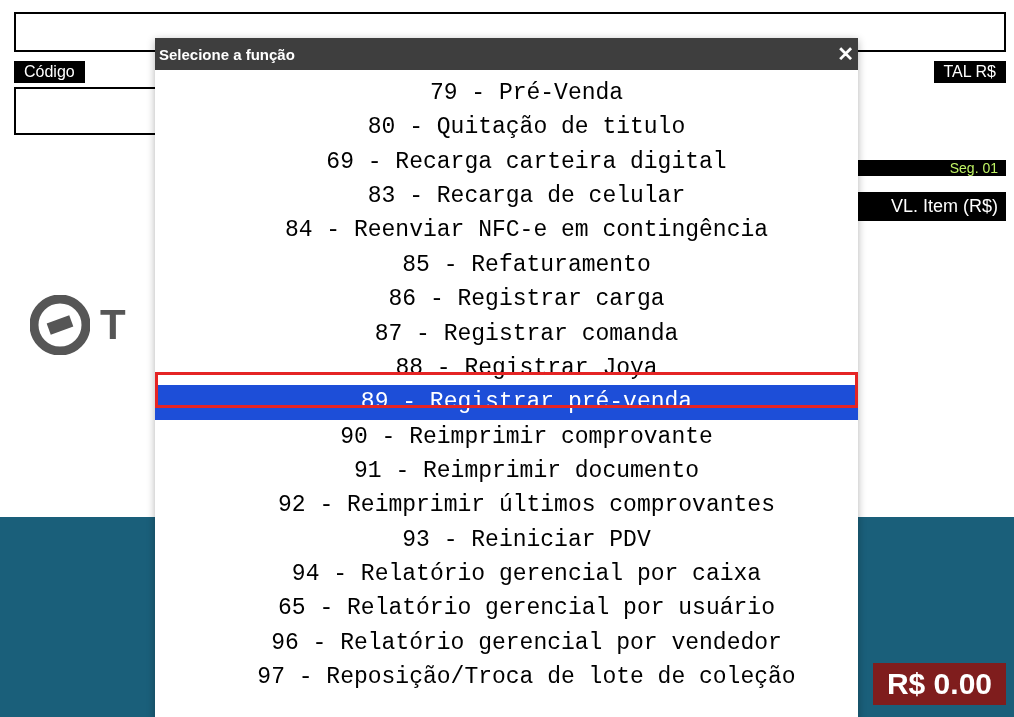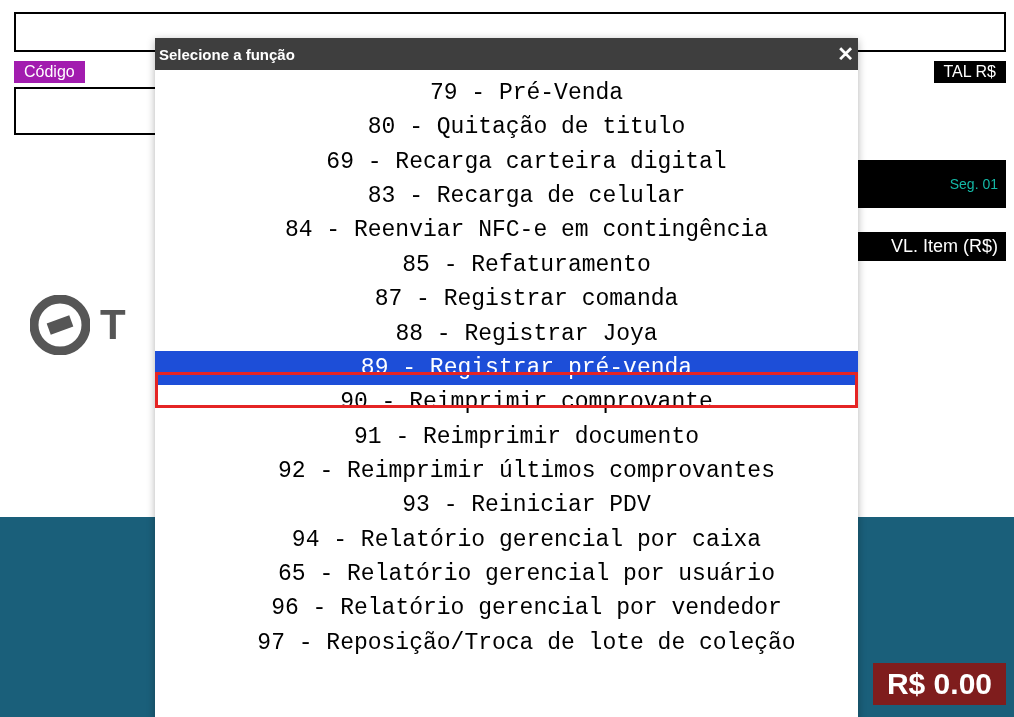--- a/index.html
+++ b/index.html
@@ -25,21 +25,21 @@
       background: #fff;
     }
     .header-labels {
       position: absolute;
       top: 61px;
       left: 14px;
       right: 8px;
       display: flex;
     }
     .label-codigo {
-      background: #a21caf;
+      background: #000000;
       color: #fff;
       padding: 2px 10px;
       font-size: 16px;
     }
     .label-total {
       background: #000;
       color: #fff;
       padding: 2px 10px;
       font-size: 16px;
       margin-left: auto;
@@ -54,25 +54,25 @@
       background: #fff;
     }
     .right-panel {
       position: absolute;
       top: 160px;
       right: 8px;
       width: 150px;
     }
     .seg-label {
       background: #000;
-      color: #14b8a6;
+      color: #bef264;
       text-align: right;
-      padding: 16px 8px;
+      padding: 0 8px;
       font-size: 14px;
-      margin-bottom: 24px;
+      margin-bottom: 16px;
     }
     .vl-item-label {
       background: #000;
       color: #fff;
       text-align: right;
       padding: 4px 8px;
       font-size: 18px;
     }
     .logo {
       position: absolute;
@@ -192,20 +192,21 @@
     <span>Selecione a função</span>
     <span class="close-x">✕</span>
   </div>
   <div class="function-list" id="function-list">
       <div class="function-item">79 - Pré-Venda</div>
       <div class="function-item">80 - Quitação de titulo</div>
       <div class="function-item">69 - Recarga carteira digital</div>
       <div class="function-item">83 - Recarga de celular</div>
       <div class="function-item">84 - Reenviar NFC-e em contingência</div>
       <div class="function-item">85 - Refaturamento</div>
+      <div class="function-item">86 - Registrar carga</div>
       <div class="function-item">87 - Registrar comanda</div>
       <div class="function-item">88 - Registrar Joya</div>
       <div class="function-item selected">89 - Registrar pré-venda</div>
       <div class="function-item">90 - Reimprimir comprovante</div>
       <div class="function-item">91 - Reimprimir documento</div>
       <div class="function-item">92 - Reimprimir últimos comprovantes</div>
       <div class="function-item">93 - Reiniciar PDV</div>
       <div class="function-item">94 - Relatório gerencial por caixa</div>
       <div class="function-item">65 - Relatório gerencial por usuário</div>
       <div class="function-item">96 - Relatório gerencial por vendedor</div>

